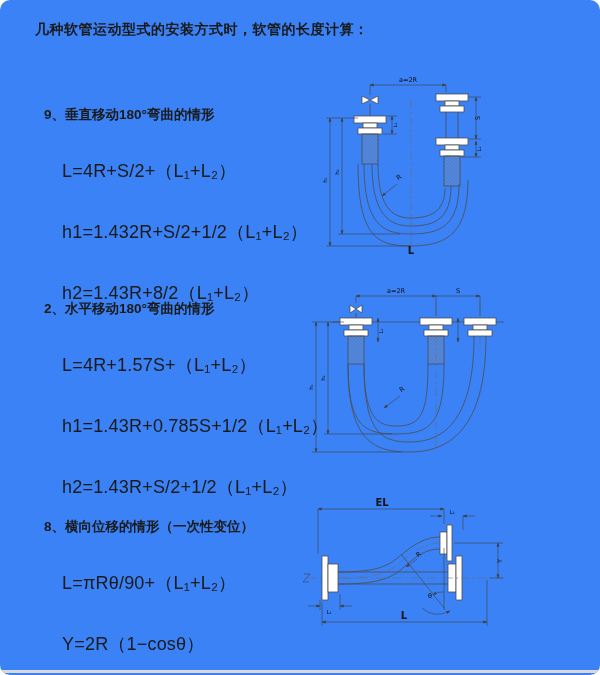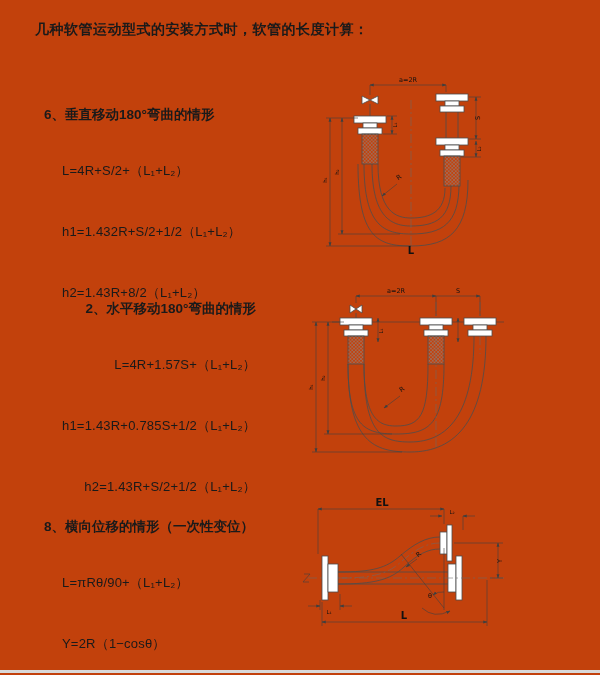--- a/index.html
+++ b/index.html
@@ -1,32 +1,32 @@
 <!DOCTYPE html>
 <html><head>
 <meta charset="utf-8">
 <style>
   html,body{margin:0;padding:0;}
   body{
     width:600px;height:675px;background:#ffffff;
     font-family:"Liberation Sans","DejaVu Sans",sans-serif;
     color:#1a1a1a;
   }
-  .page{position:relative;width:600px;height:675px;background:#c2410c;overflow:hidden;}
+  .page{position:relative;width:600px;height:675px;background:#3b82f6;overflow:hidden;border-radius:10px;}
   .title{
     position:absolute;left:35px;top:21px;
     font-size:14px;font-weight:600;letter-spacing:.5px;white-space:nowrap;
   }
   .sec{position:absolute;left:44px;}
   .sec .heading{font-size:13.5px;font-weight:600;margin:0 0 10px 0;white-space:nowrap;}
   .sec .formula{
-    font-size:13px;font-weight:500;margin-left:18px;height:28px;line-height:28px;
+    font-size:18px;font-weight:500;margin-left:18px;height:28px;line-height:28px;
     white-space:nowrap;letter-spacing:.2px;margin-top:33px;
   }
-  .s1{top:106px;} .s2{top:300px;text-align:right;} .s3{top:518px;}
+  .s1{top:106px;} .s2{top:300px;} .s3{top:518px;}
   svg{position:absolute;overflow:visible;}
   .d1{left:300px;top:68px;} .d2{left:298px;top:282px;} .d3{left:298px;top:498px;}
   .ln{stroke:#4d4d4d;stroke-width:.8;fill:none;}
   .part{fill:#ffffff;stroke:#4d4d4d;stroke-width:.8;}
   .braidbox1{fill:url(#d1br);stroke:#4d4d4d;stroke-width:.8;}
   .braidbox2{fill:url(#d2br);stroke:#4d4d4d;stroke-width:.8;}
   .dimln{stroke:#3f3f3f;stroke-width:.6;fill:none;}
   .cl{stroke:#6a6a6a;stroke-width:.55;fill:none;stroke-dasharray:9 3 2 3;}
   text.dim{font-family:"DejaVu Sans",sans-serif;font-size:6.5px;fill:#111;}
   text.dimsm{font-size:5.4px;}
@@ -35,21 +35,21 @@
   .bottom-strip{position:absolute;left:0;top:670px;width:600px;height:3px;background:#d9d9d9;}
 </style>
 </head>
 <body>
 
 <div class="page">
 
   <div class="title">几种软管运动型式的安装方式时，软管的长度计算：</div>
 
   <div class="sec s1">
-    <div class="heading">6、垂直移动180°弯曲的情形</div>
+    <div class="heading">9、垂直移动180°弯曲的情形</div>
     <div class="formula">L=4R+S/2+（L₁+L₂）</div>
     <div class="formula">h1=1.432R+S/2+1/2（L₁+L₂）</div>
     <div class="formula">h2=1.43R+8/2（L₁+L₂）</div>
   </div>
 
   <div class="sec s2">
     <div class="heading">2、水平移动180°弯曲的情形</div>
     <div class="formula">L=4R+1.57S+（L₁+L₂）</div>
     <div class="formula">h1=1.43R+0.785S+1/2（L₁+L₂）</div>
     <div class="formula">h2=1.43R+S/2+1/2（L₁+L₂）</div>

